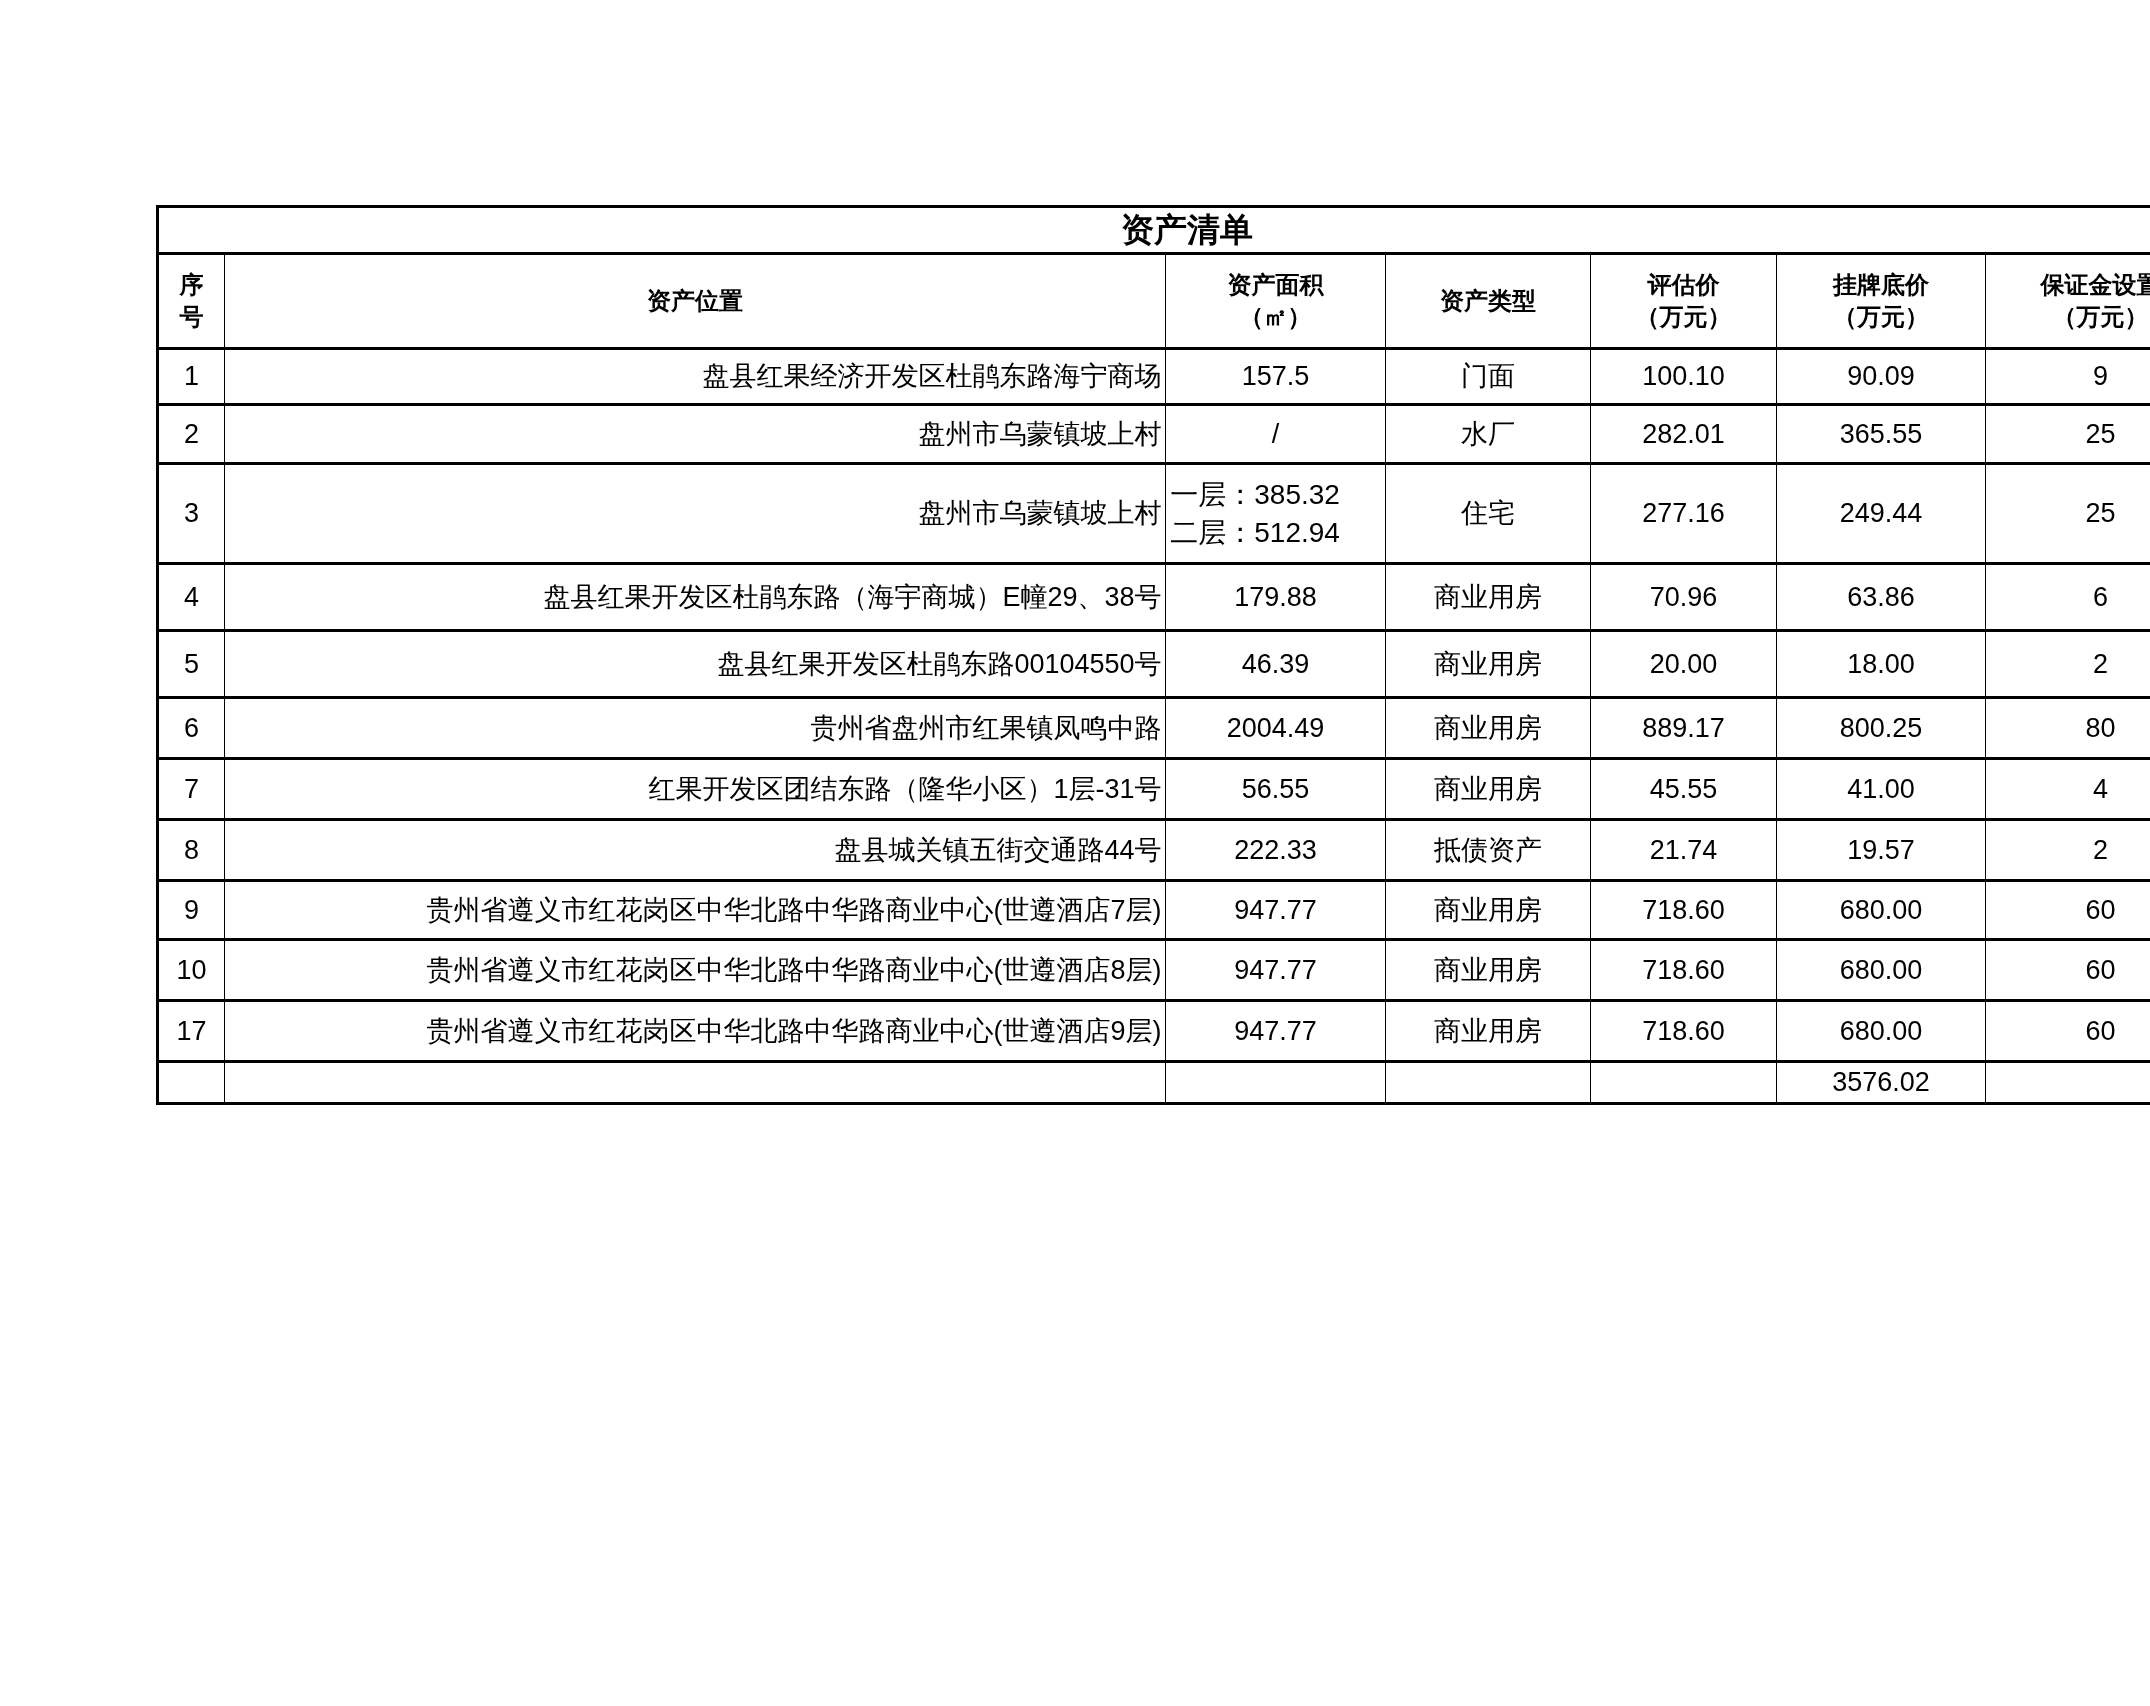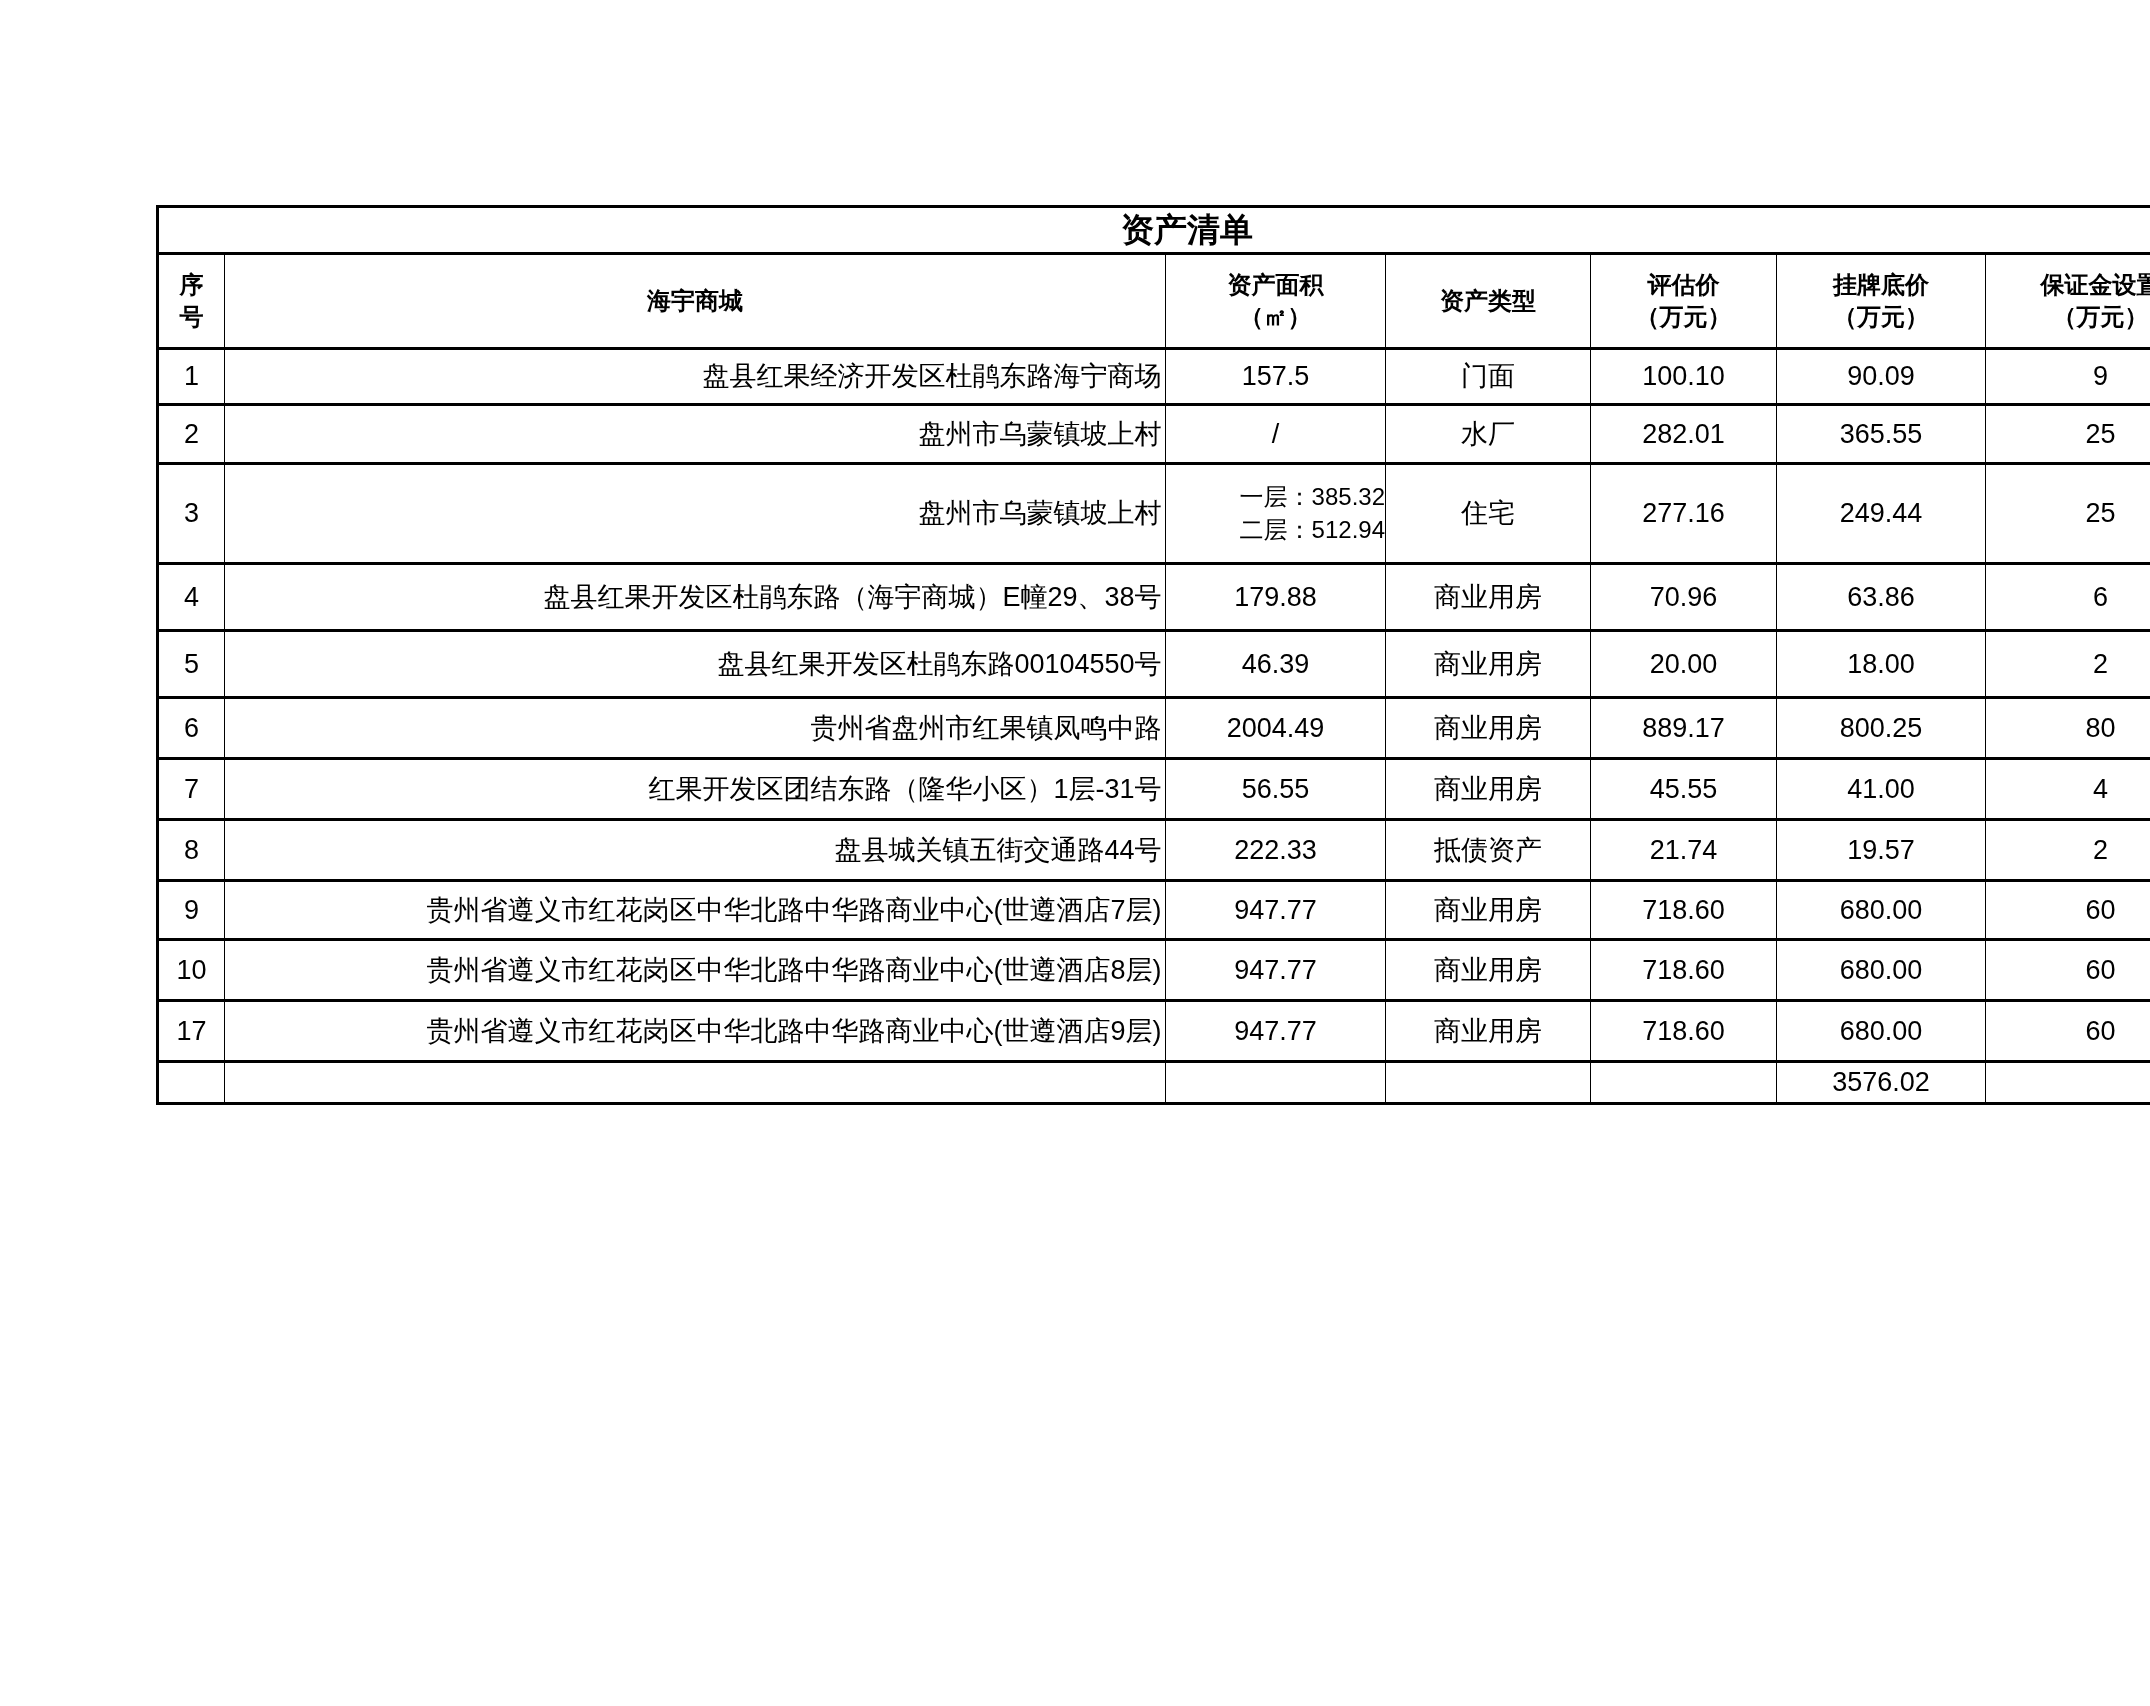--- a/index.html
+++ b/index.html
@@ -39,21 +39,21 @@
     line-height: 1.05;
   }
   tr.r-head td {
     height: 95px;
     font-size: 24px;
     font-weight: bold;
     line-height: 1.35;
   }
   tr.r-head td span { display: block; }
   .c-loc { text-align: right; padding-left: 6.9px; padding-right: 3.4px; }
-  .area-left { text-align: right; padding-left: 4.3px; font-size: 24px; line-height: 1.35; }
+  .area-left { text-align: left; padding-left: 4.3px; font-size: 28px; line-height: 1.35; }
   .area-left span { display: block; }
   .r0 { height: 56px; } .r1 { height: 59px; } .r2 { height: 100px; }
   .r3 { height: 67px; } .r4 { height: 67px; } .r5 { height: 61px; }
   .r6 { height: 61px; } .r7 { height: 61px; } .r8 { height: 59px; }
   .r9 { height: 61px; } .r10 { height: 61px; }
   tr.r-foot td { height: 42px; }
 </style>
 </head>
 <body>
 
@@ -72,21 +72,21 @@
     <tbody>
         <tr class="r-title">
       <td colspan="7">资产清单</td>
     </tr>
 
     <tr class="r-head">
       <td>
         <span>序</span>
         <span>号</span>
       </td>
-      <td>海宇商城</td>
+      <td>资产位置</td>
       <td>
         <span>资产面积</span>
         <span>（㎡）</span>
       </td>
       <td>资产类型</td>
       <td>
         <span>评估价</span>
         <span>（万元）</span>
       </td>
       <td>

